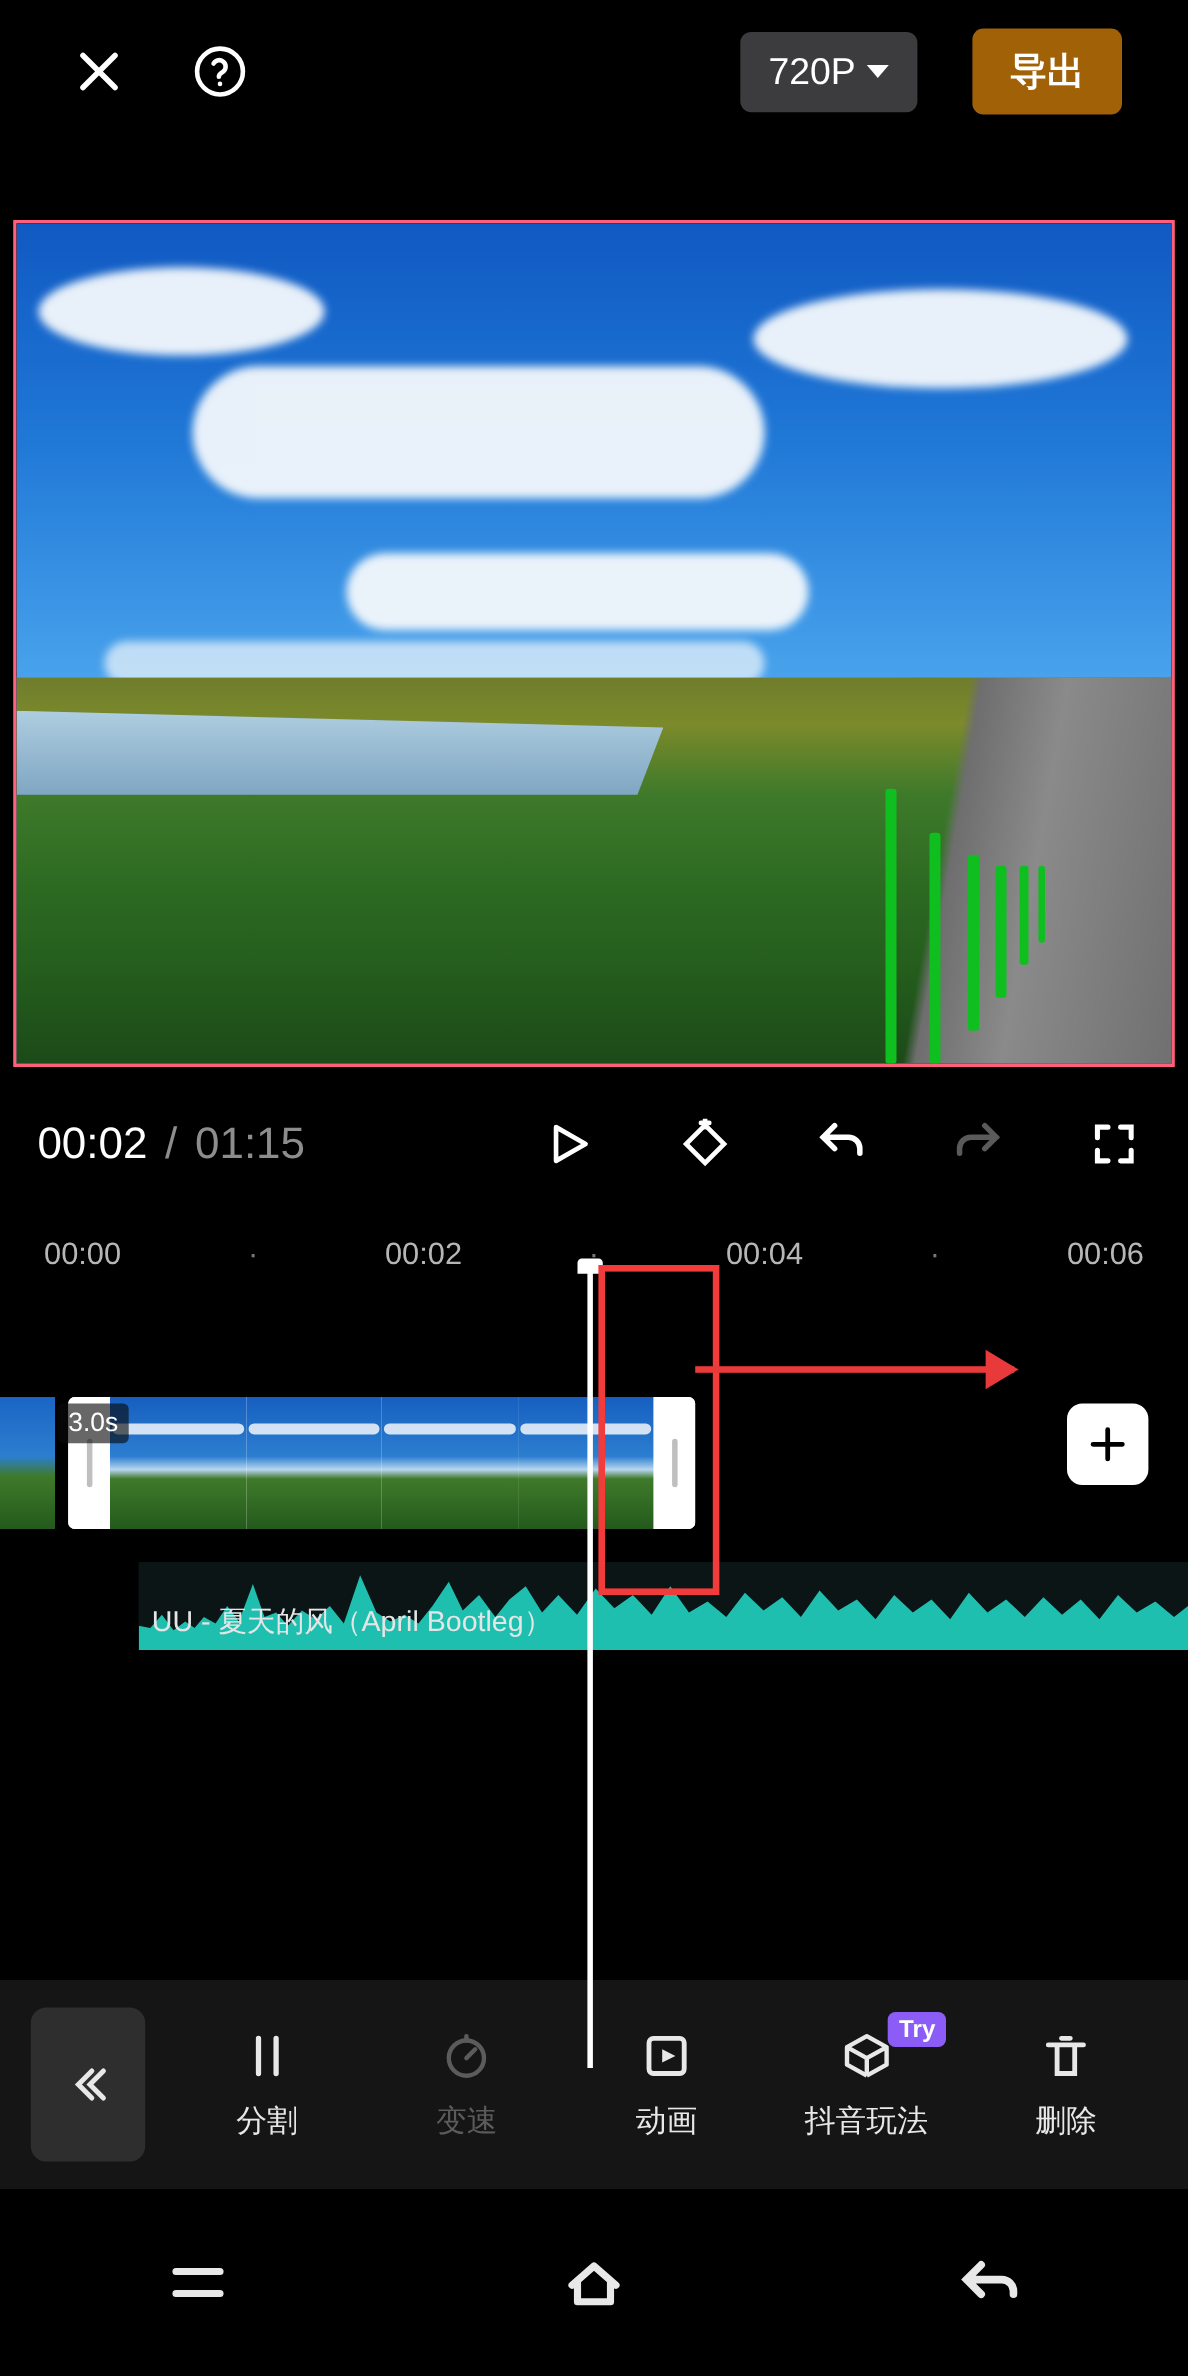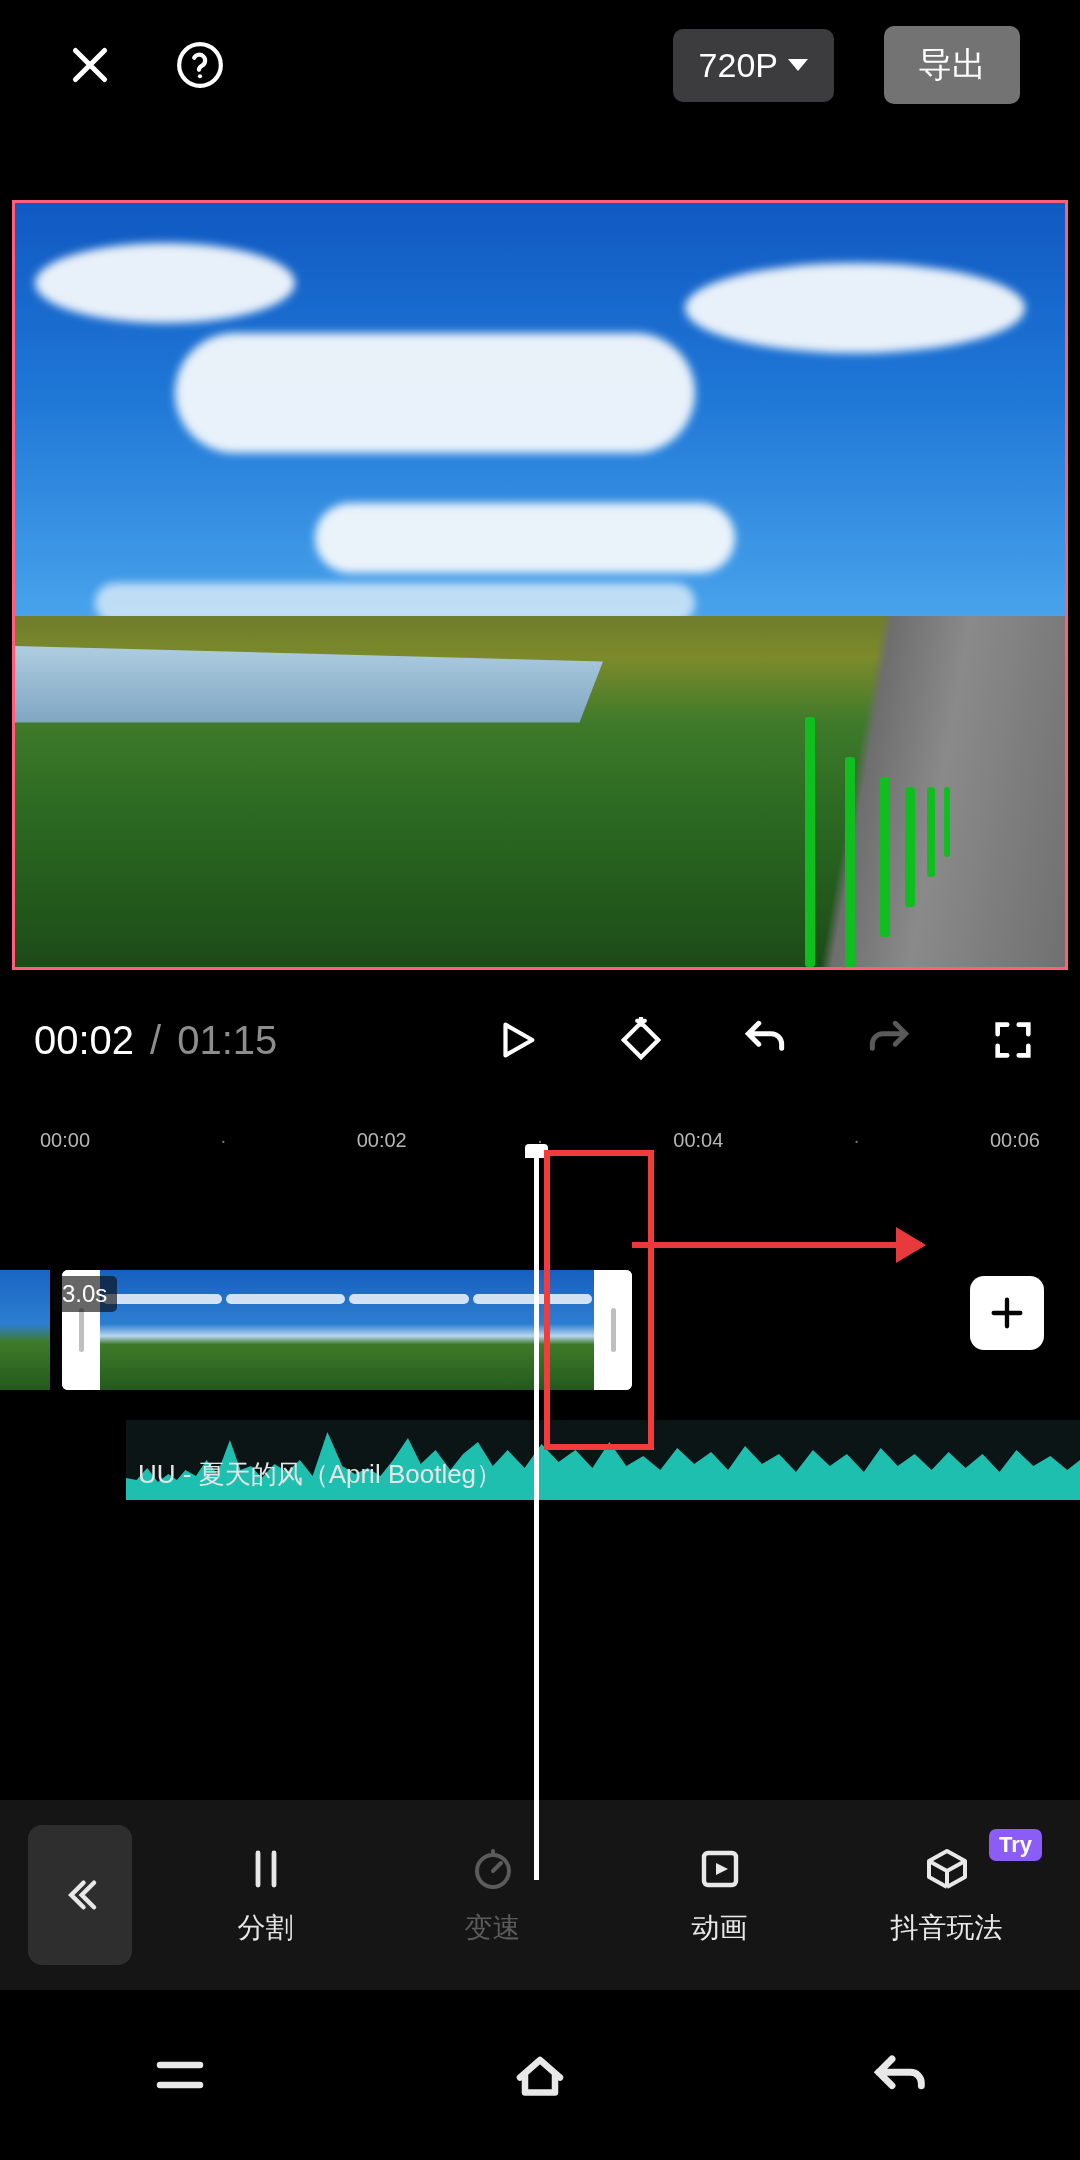--- a/index.html
+++ b/index.html
@@ -28,26 +28,26 @@
     font-size: 34px;
     display: flex; align-items: center; gap: 10px;
   }
   .res-btn .tri {
     width: 0; height: 0;
     border-left: 10px solid transparent;
     border-right: 10px solid transparent;
     border-top: 12px solid #fff;
   }
   .export-btn {
-    background: #737373;
+    background: #a16207;
     color: #fff;
     border-radius: 10px;
     padding: 16px 34px;
     font-size: 34px;
-    font-weight: 400;
+    font-weight: 700;
   }
 
   
   .preview-wrap { padding: 70px 12px 0 12px; }
   .preview {
     width: 100%;
     aspect-ratio: 1056/770;
     border: 3px solid #ff5f7a;
     position: relative;
     overflow: hidden;
@@ -80,21 +80,21 @@
   }
   .time-cur { color:#fff; font-size:40px; }
   .time-sep { color:#8d8d8d; font-size:40px; padding:0 6px; }
   .time-tot { color:#8d8d8d; font-size:40px; }
   .tctrls { flex:1; display:flex; justify-content:flex-end; gap:70px; align-items:center; padding-right:6px;}
   .tctrls .ctrl { width:54px; height:54px; display:flex; align-items:center; justify-content:center; color:#fff; }
   .ctrl.dim { color:#5a5a5a; }
 
   
   .timeline { position:relative; height: 800px; background:#000; }
-  .ruler { height:60px; display:flex; align-items:center; color:#b6b6b6; font-size:20px; padding:0 40px; justify-content:space-between; }
+  .ruler { height:60px; display:flex; align-items:center; color:#b6b6b6; font-size:28px; padding:0 40px; justify-content:space-between; }
   .ruler span.dot { color:#777; }
   .track-area { position:relative; }
   .clip-strip { position:absolute; top:100px; left:0; right:0; height:120px; }
   .clip-thumb-lead { position:absolute; left:0; top:0; width:50px; height:120px; background:linear-gradient(to bottom,#1a65c4 0%, #2c7ed0 45%, #3f7a2a 60%, #235a1c 100%); }
   .clip {
     position:absolute; left:62px; top:0; width:570px; height:120px;
     background:#fff; border-radius:6px; display:flex; overflow:hidden;
   }
   .handle { width:38px; background:#fff; display:flex; align-items:center; justify-content:center; }
   .handle .bar { width:5px; height:44px; background:#bfbfbf; border-radius:3px; }
@@ -311,20 +311,28 @@
   <div class="tool">
     <div class="try-badge">Try</div>
     <div class="ticon">
       <svg viewBox="0 0 24 24" width="48" height="48" stroke="currentColor" stroke-width="2" fill="none" stroke-linejoin="round">
           <path d="M12 3 L21 8 L12 13 L3 8 Z M3 8 V16 L12 21 M21 8 V16 L12 21 M12 13 V21"></path>
         </svg>
     </div>
     <div class="tlabel">抖音玩法</div>
   </div>
 
+  <div class="tool">
+    <div class="ticon">
+      <svg viewBox="0 0 24 24" width="48" height="48" stroke="currentColor" stroke-width="2.2" fill="none" stroke-linecap="round">
+          <path d="M4 7 H20 M8 7 V20 H16 V7 M10 4 H14"></path>
+        </svg>
+    </div>
+    <div class="tlabel">删除</div>
+  </div>
 </div>
 
 <div class="sysnav">
   <div class="nbtn">
     <svg viewBox="0 0 24 24" width="60" height="60" stroke="currentColor" stroke-width="2.6" fill="none" stroke-linecap="round">
         <path d="M4 8 H20 M4 16 H20"></path>
       </svg>
   </div>
   <div class="nbtn">
     <svg viewBox="0 0 24 24" width="60" height="60" stroke="currentColor" stroke-width="2.6" fill="none" stroke-linecap="round" stroke-linejoin="round">

